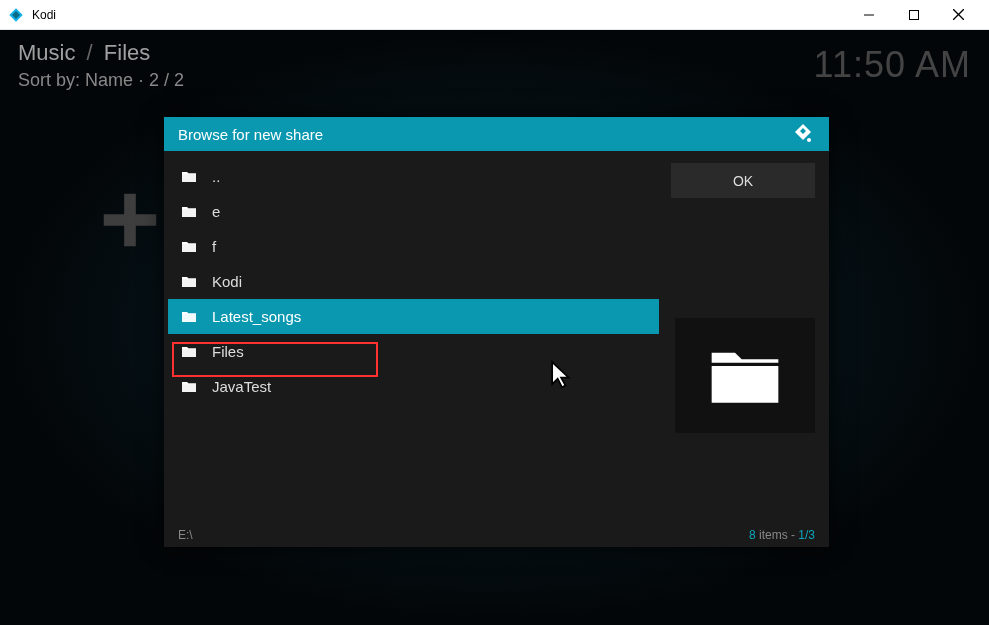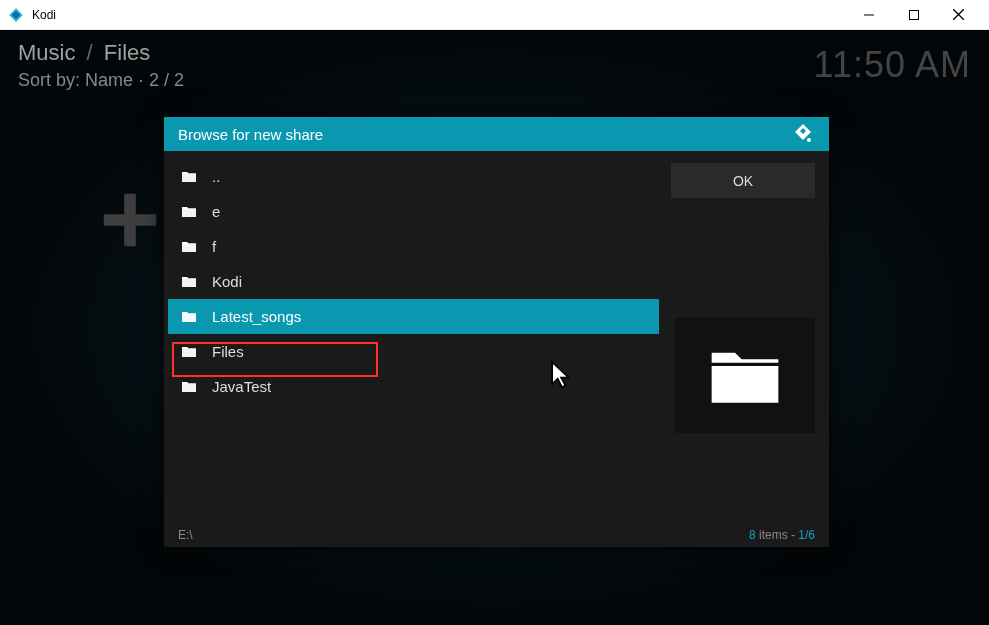--- a/index.html
+++ b/index.html
@@ -321,21 +321,21 @@
             <path fill="#fff" d="M2 3 h7 l2 2 h11 v1 H2 Z"></path>
             <path fill="#fff" d="M2 7 h20 v11 H2 Z"></path>
           </svg>
         </div>
       </div>
     </div>
 
     <div class="dialog-footer">
       <span class="path">E:\</span>
       <span class="counts">
-        <span class="accent">8</span><span> items - </span><span class="accent">1/6</span>
+        <span class="accent">8</span><span> items - </span><span class="accent">1/3</span>
       </span>
     </div>
   </div>
 
   <div class="cursor">
     <svg viewBox="0 0 20 28">
       <path fill="#fff" stroke="#000" stroke-width="1.5" d="M2 2 L2 22 L7 17 L11 25 L14 23 L10 16 L17 16 Z"></path>
     </svg>
   </div>
 

